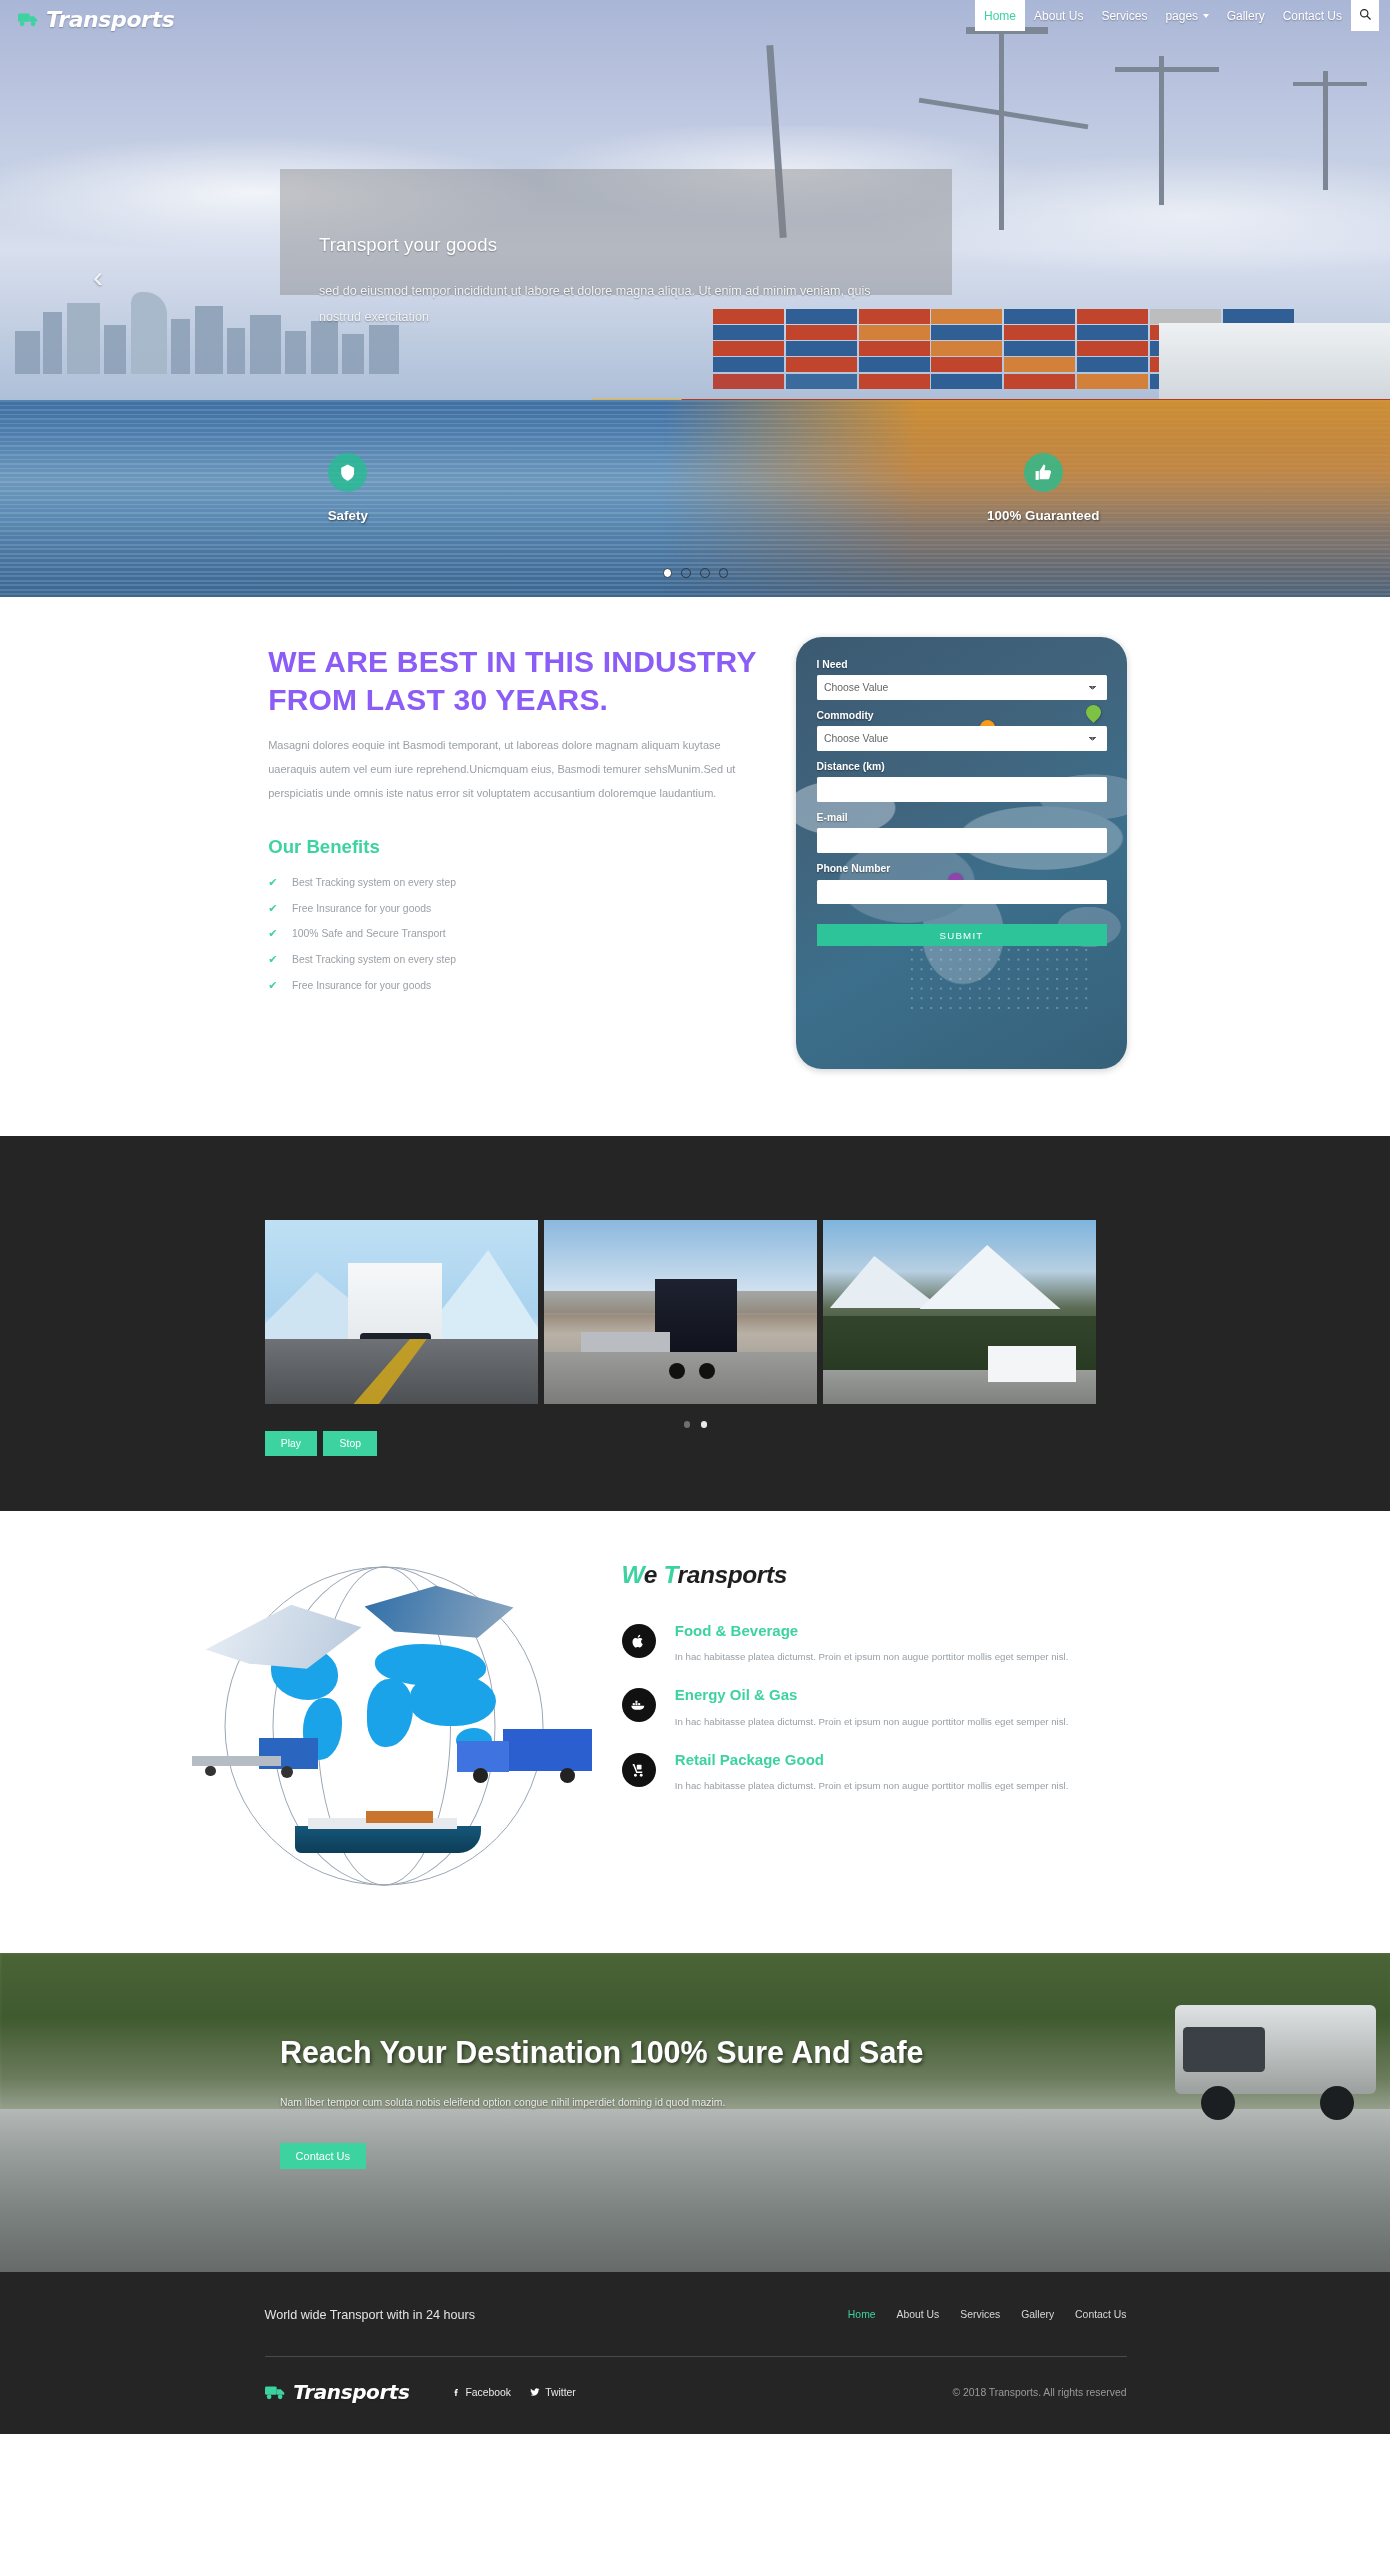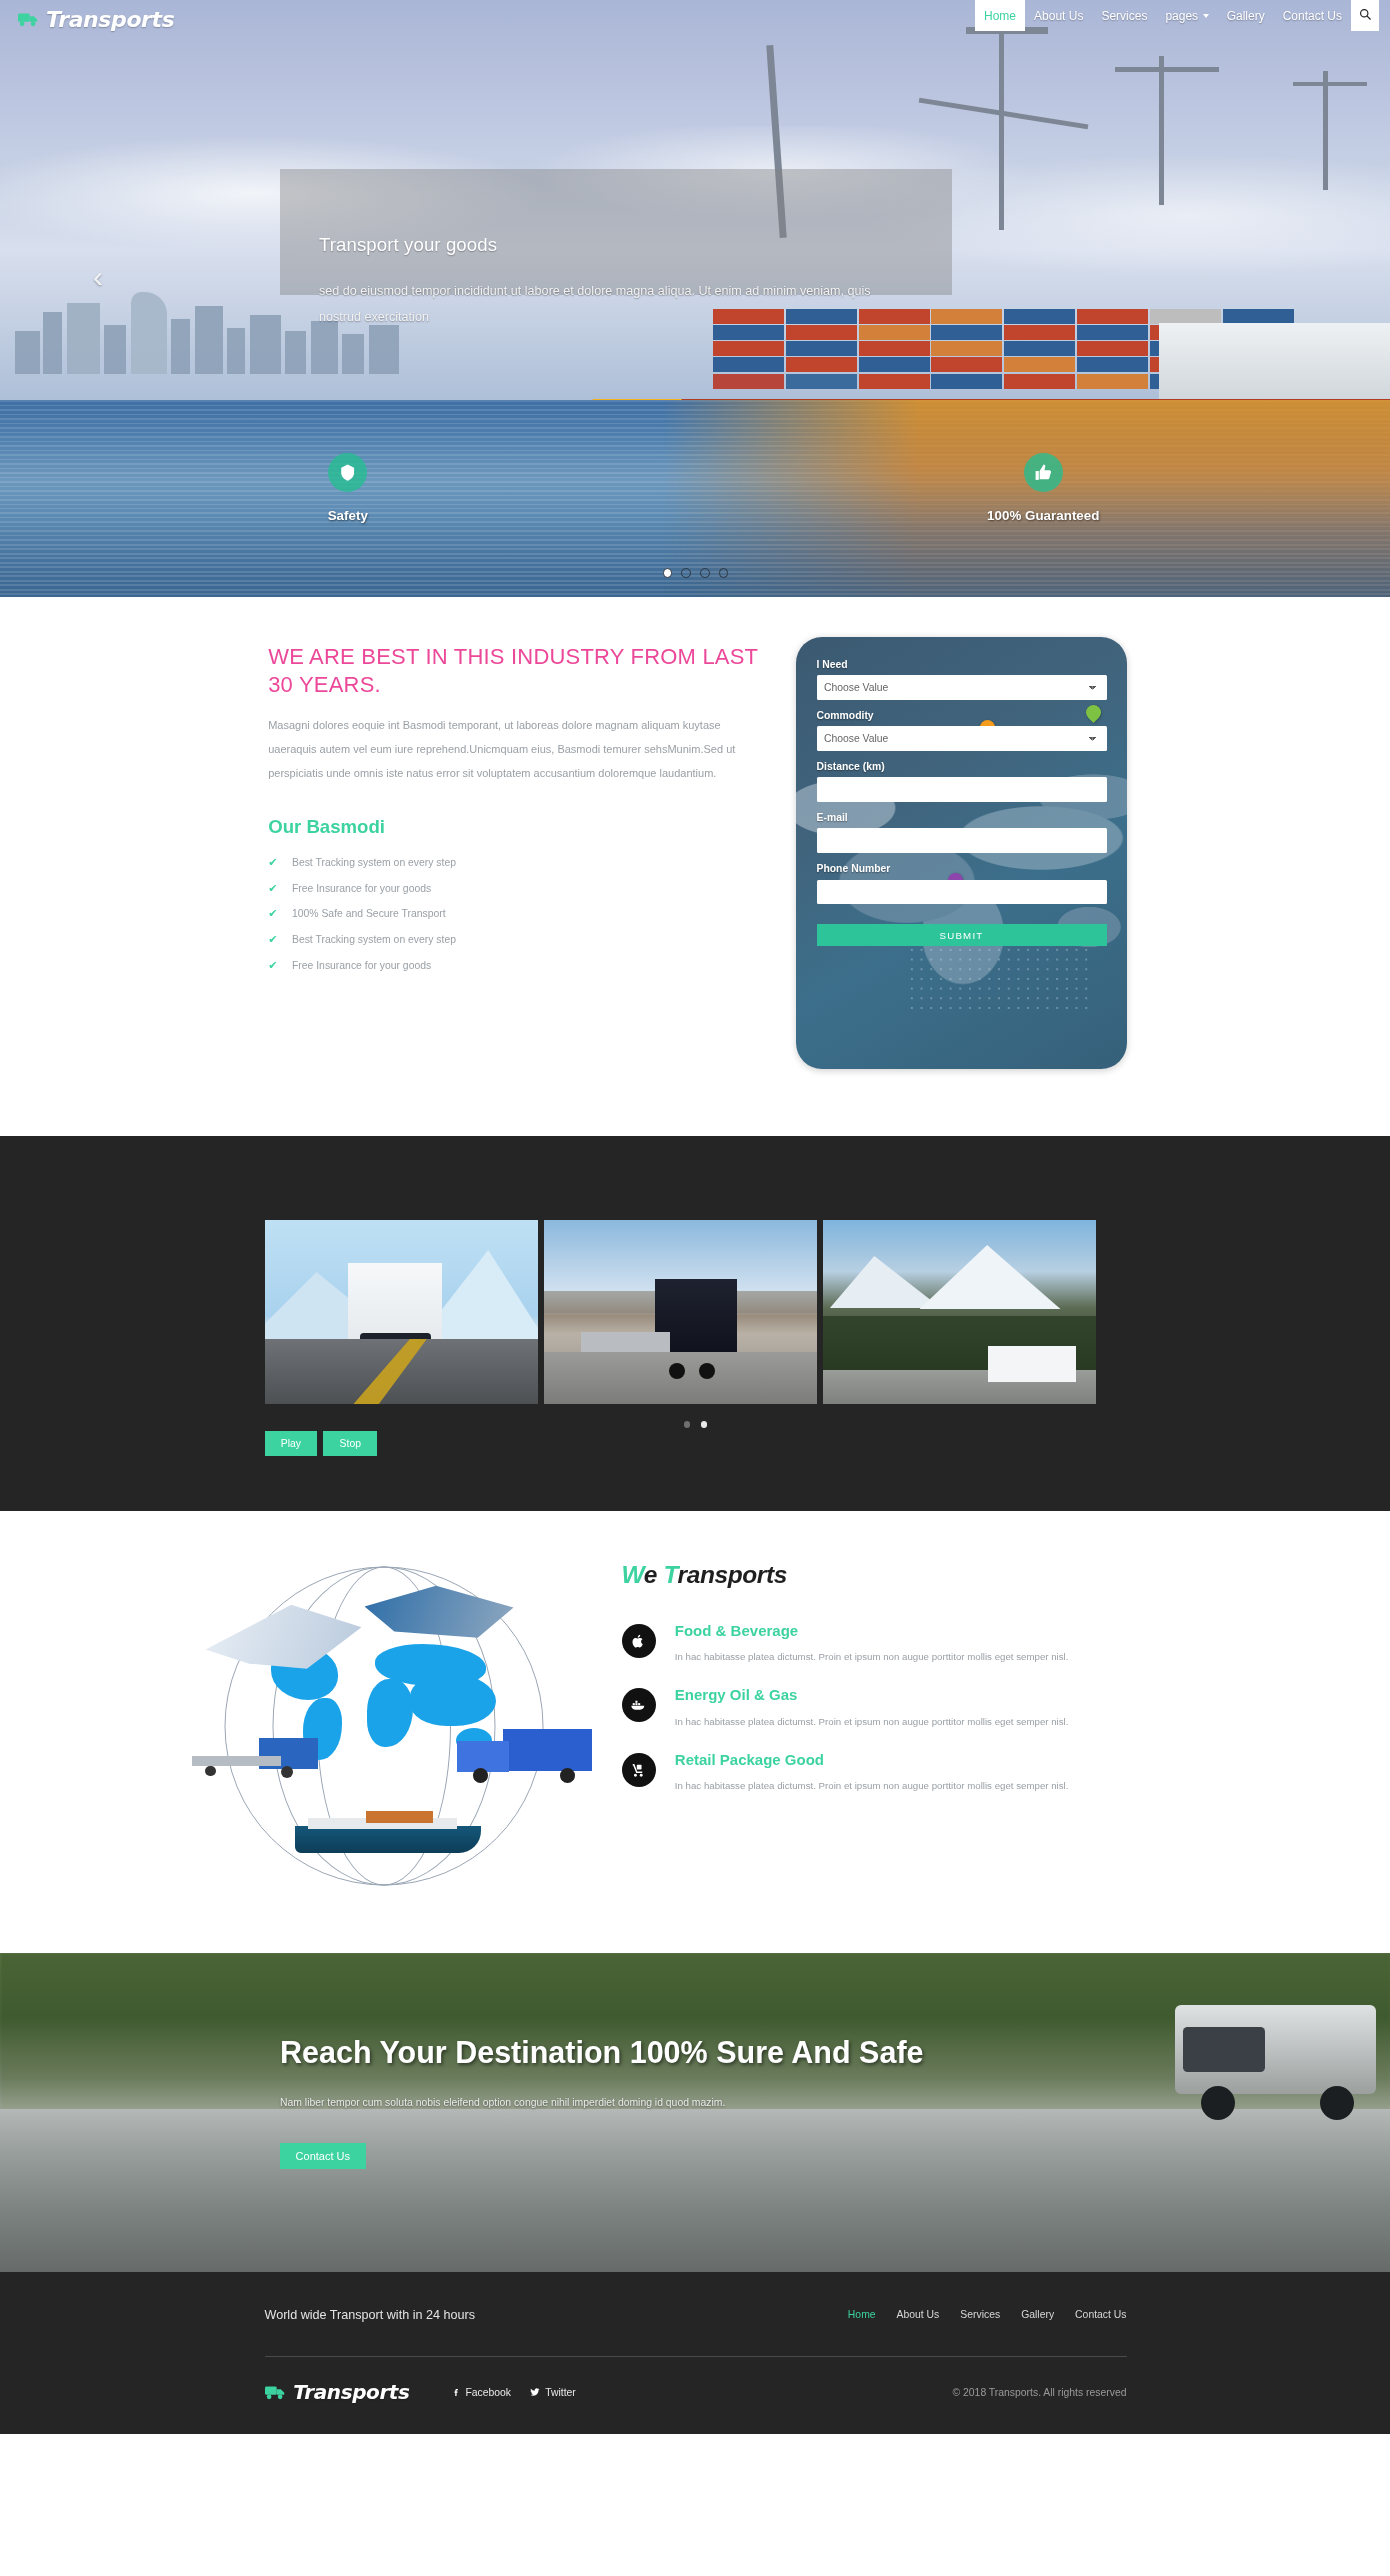--- a/index.html
+++ b/index.html
@@ -99,21 +99,21 @@
   .feat-ico svg { width:19.3px; height:19.3px; fill:#fff; }
   .feat-label { margin-top:16.3px; color:#ffffff; font-weight:bold; font-size:13.4px; text-shadow:0.7px 0.7px 2.2px rgba(0,0,0,.55); }
   .hero-dots { position:absolute; left:0; top:568px; width:1391px; display:flex; justify-content:center; gap:9px; z-index:20; }
   .hdot { width:9.7px; height:9.7px; border-radius:50%; border:1.5px solid #2b3540; background:transparent; cursor:pointer; }
   .hdot.on { background:#ffffff; }
   
   .about { width:1391px; background:#fff; padding:46px 0 67px; }
   .wrap { width:862px; margin:0 auto; position:relative; }
   .about-grid { display:flex; gap:0; }
   .about-left { width:505px; padding-left:3.7px; }
-  .h-about { font-size:22px; color:#ec4899; line-height:1.25; font-weight:normal; letter-spacing:0.2px; }
+  .h-about { font-size:30px; color:#8b5cf6; line-height:1.25; font-weight:bold; letter-spacing:0.2px; }
   .p-about { margin-top:16.3px; font-size:11px; color:#9aa0a6; line-height:2.15; width:481px; }
   .h-benefits { margin-top:31px; font-size:18.6px; color:#3cd3a0; font-weight:bold; }
   .benefits { margin-top:18px; list-style:none; }
   .benefits li { display:flex; align-items:center; gap:13.4px; font-size:10.4px; color:#9aa0a6; margin-bottom:12.6px; }
   .tick { color:#3cd3a0; font-size:11px; width:10.4px; }
   
   .quote {
     width:331px; height:432px; position:relative; overflow:hidden; margin-left:auto; margin-top:-6px;
     background:linear-gradient(150deg,#3b5a72 0%, #41647d 35%, #3c6f8b 60%, #36607a 100%);
     box-shadow:0 1.5px 7.4px rgba(0,0,0,.18);
@@ -374,21 +374,21 @@
     <span class="hdot"></span>
   </div>
 </section>
 
 <section class="about">
   <div class="wrap">
     <div class="about-grid">
       <div class="about-left">
         <h2 class="h-about">WE ARE BEST IN THIS INDUSTRY FROM LAST 30 YEARS.</h2>
         <p class="p-about">Masagni dolores eoquie int Basmodi temporant, ut laboreas dolore magnam aliquam kuytase uaeraquis autem vel eum iure reprehend.Unicmquam eius, Basmodi temurer sehsMunim.Sed ut perspiciatis unde omnis iste natus error sit voluptatem accusantium doloremque laudantium.</p>
-        <h3 class="h-benefits">Our Basmodi</h3>
+        <h3 class="h-benefits">Our Benefits</h3>
         <ul class="benefits">
           <li>
               <span class="tick">✔</span>
               <span>Best Tracking system on every step</span>
             </li>
           <li>
               <span class="tick">✔</span>
               <span>Free Insurance for your goods</span>
             </li>
           <li>

